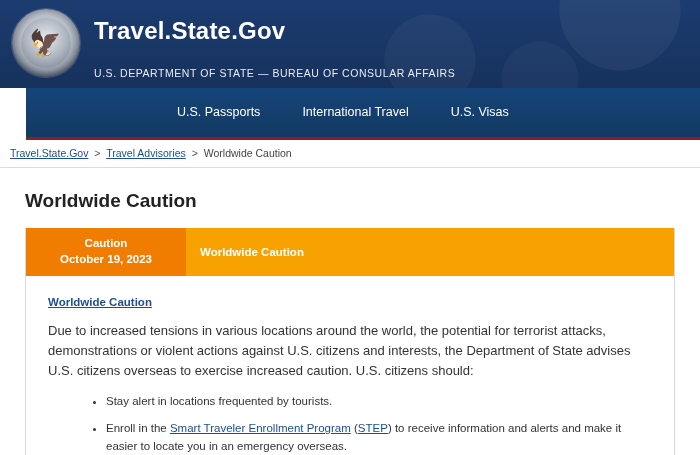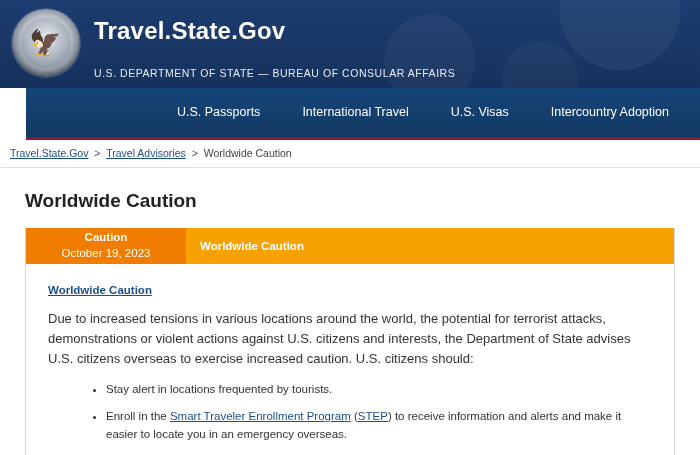--- a/index.html
+++ b/index.html
@@ -127,39 +127,39 @@
   }
 
   .advisory-card {
     border: 1px solid #d8d8d8;
     border-top: none;
     background: #ffffff;
   }
   .advisory-head {
     display: flex;
     align-items: stretch;
-    height: 36px;
+    height: 48px;
   }
   .advisory-level {
     width: 160px;
     background: #f07d00;
     color: #ffffff;
     display: flex;
     flex-direction: column;
     align-items: center;
     justify-content: center;
     line-height: 1.35;
   }
   .advisory-level .lvl {
     font-size: 11.5px;
     font-weight: bold;
   }
   .advisory-level .date {
     font-size: 11.5px;
-    font-weight: normal;
+    font-weight: bold;
   }
   .advisory-banner {
     flex: 1;
     background: #f7a200;
     color: #ffffff;
     font-size: 11.5px;
     font-weight: bold;
     display: flex;
     align-items: center;
     padding-left: 14px;
@@ -208,21 +208,20 @@
   <div class="brand">
     <div class="brand-title">Travel.State.Gov</div>
     <div class="brand-sub">U.S. DEPARTMENT OF STATE — BUREAU OF CONSULAR AFFAIRS</div>
   </div>
 </div>
 
 <div class="main-nav">
   <div class="nav-item">U.S. Passports</div>
   <div class="nav-item">International Travel</div>
   <div class="nav-item">U.S. Visas</div>
-  <div class="nav-item">Intercountry Adoption</div>
 </div>
 
 <div class="breadcrumb">
   <a href="#">Travel.State.Gov</a>
   <span class="sep">&gt;</span>
   <a href="#">Travel Advisories</a>
   <span class="sep">&gt;</span>
   <span class="current">Worldwide Caution</span>
 </div>
 

